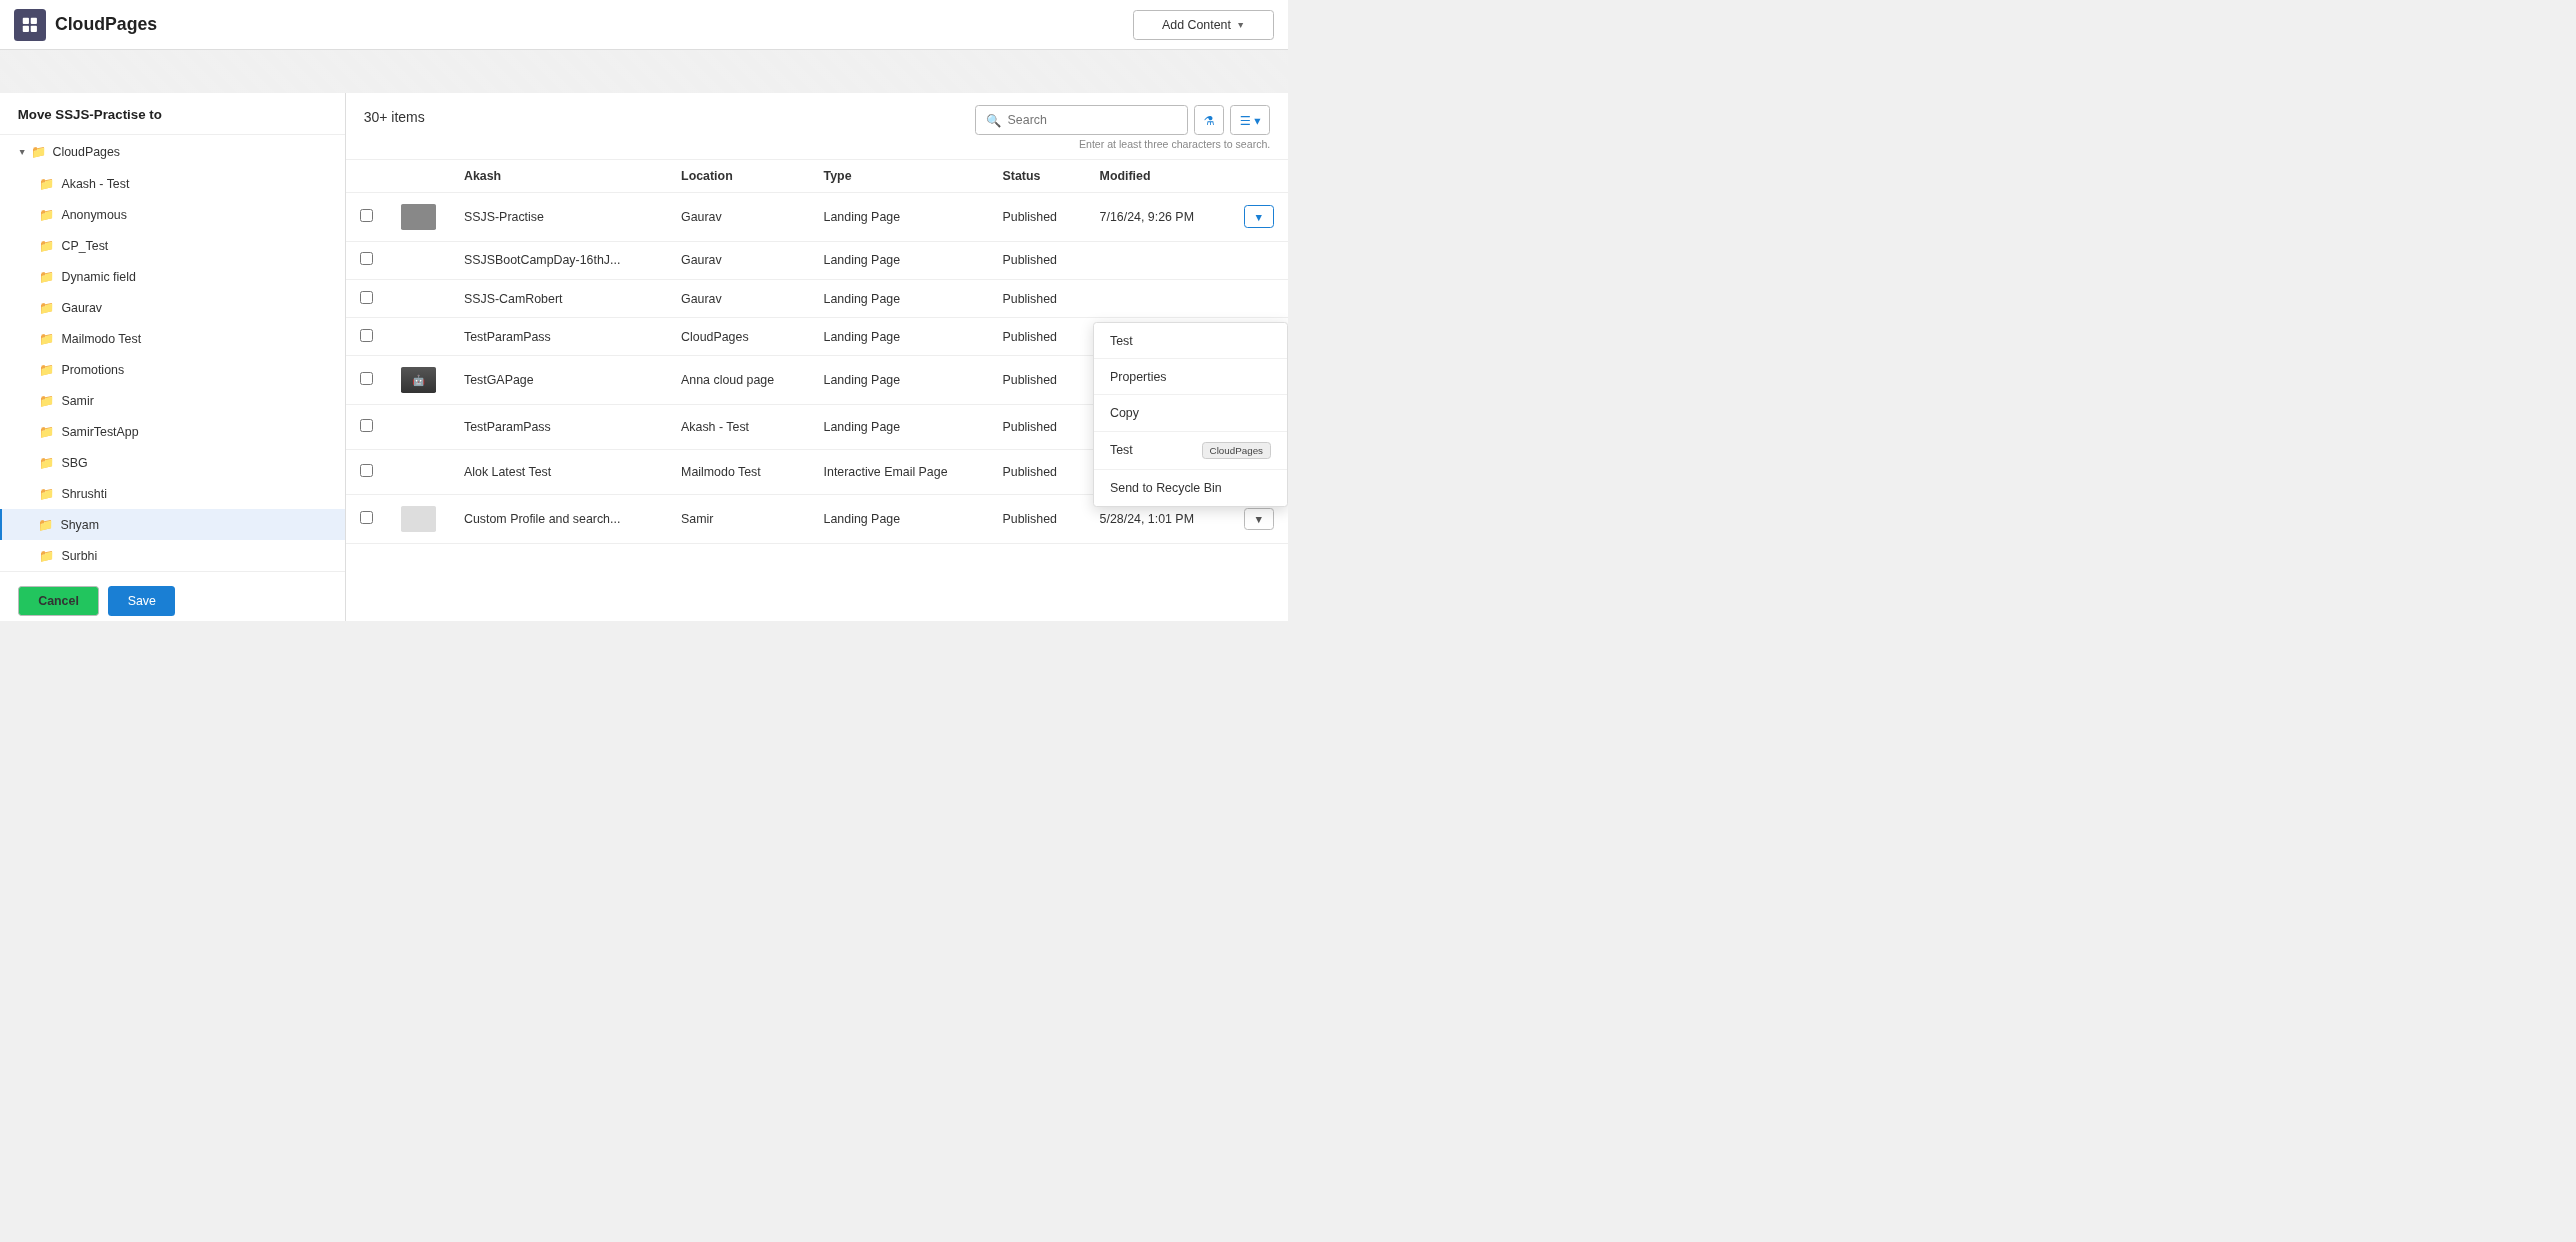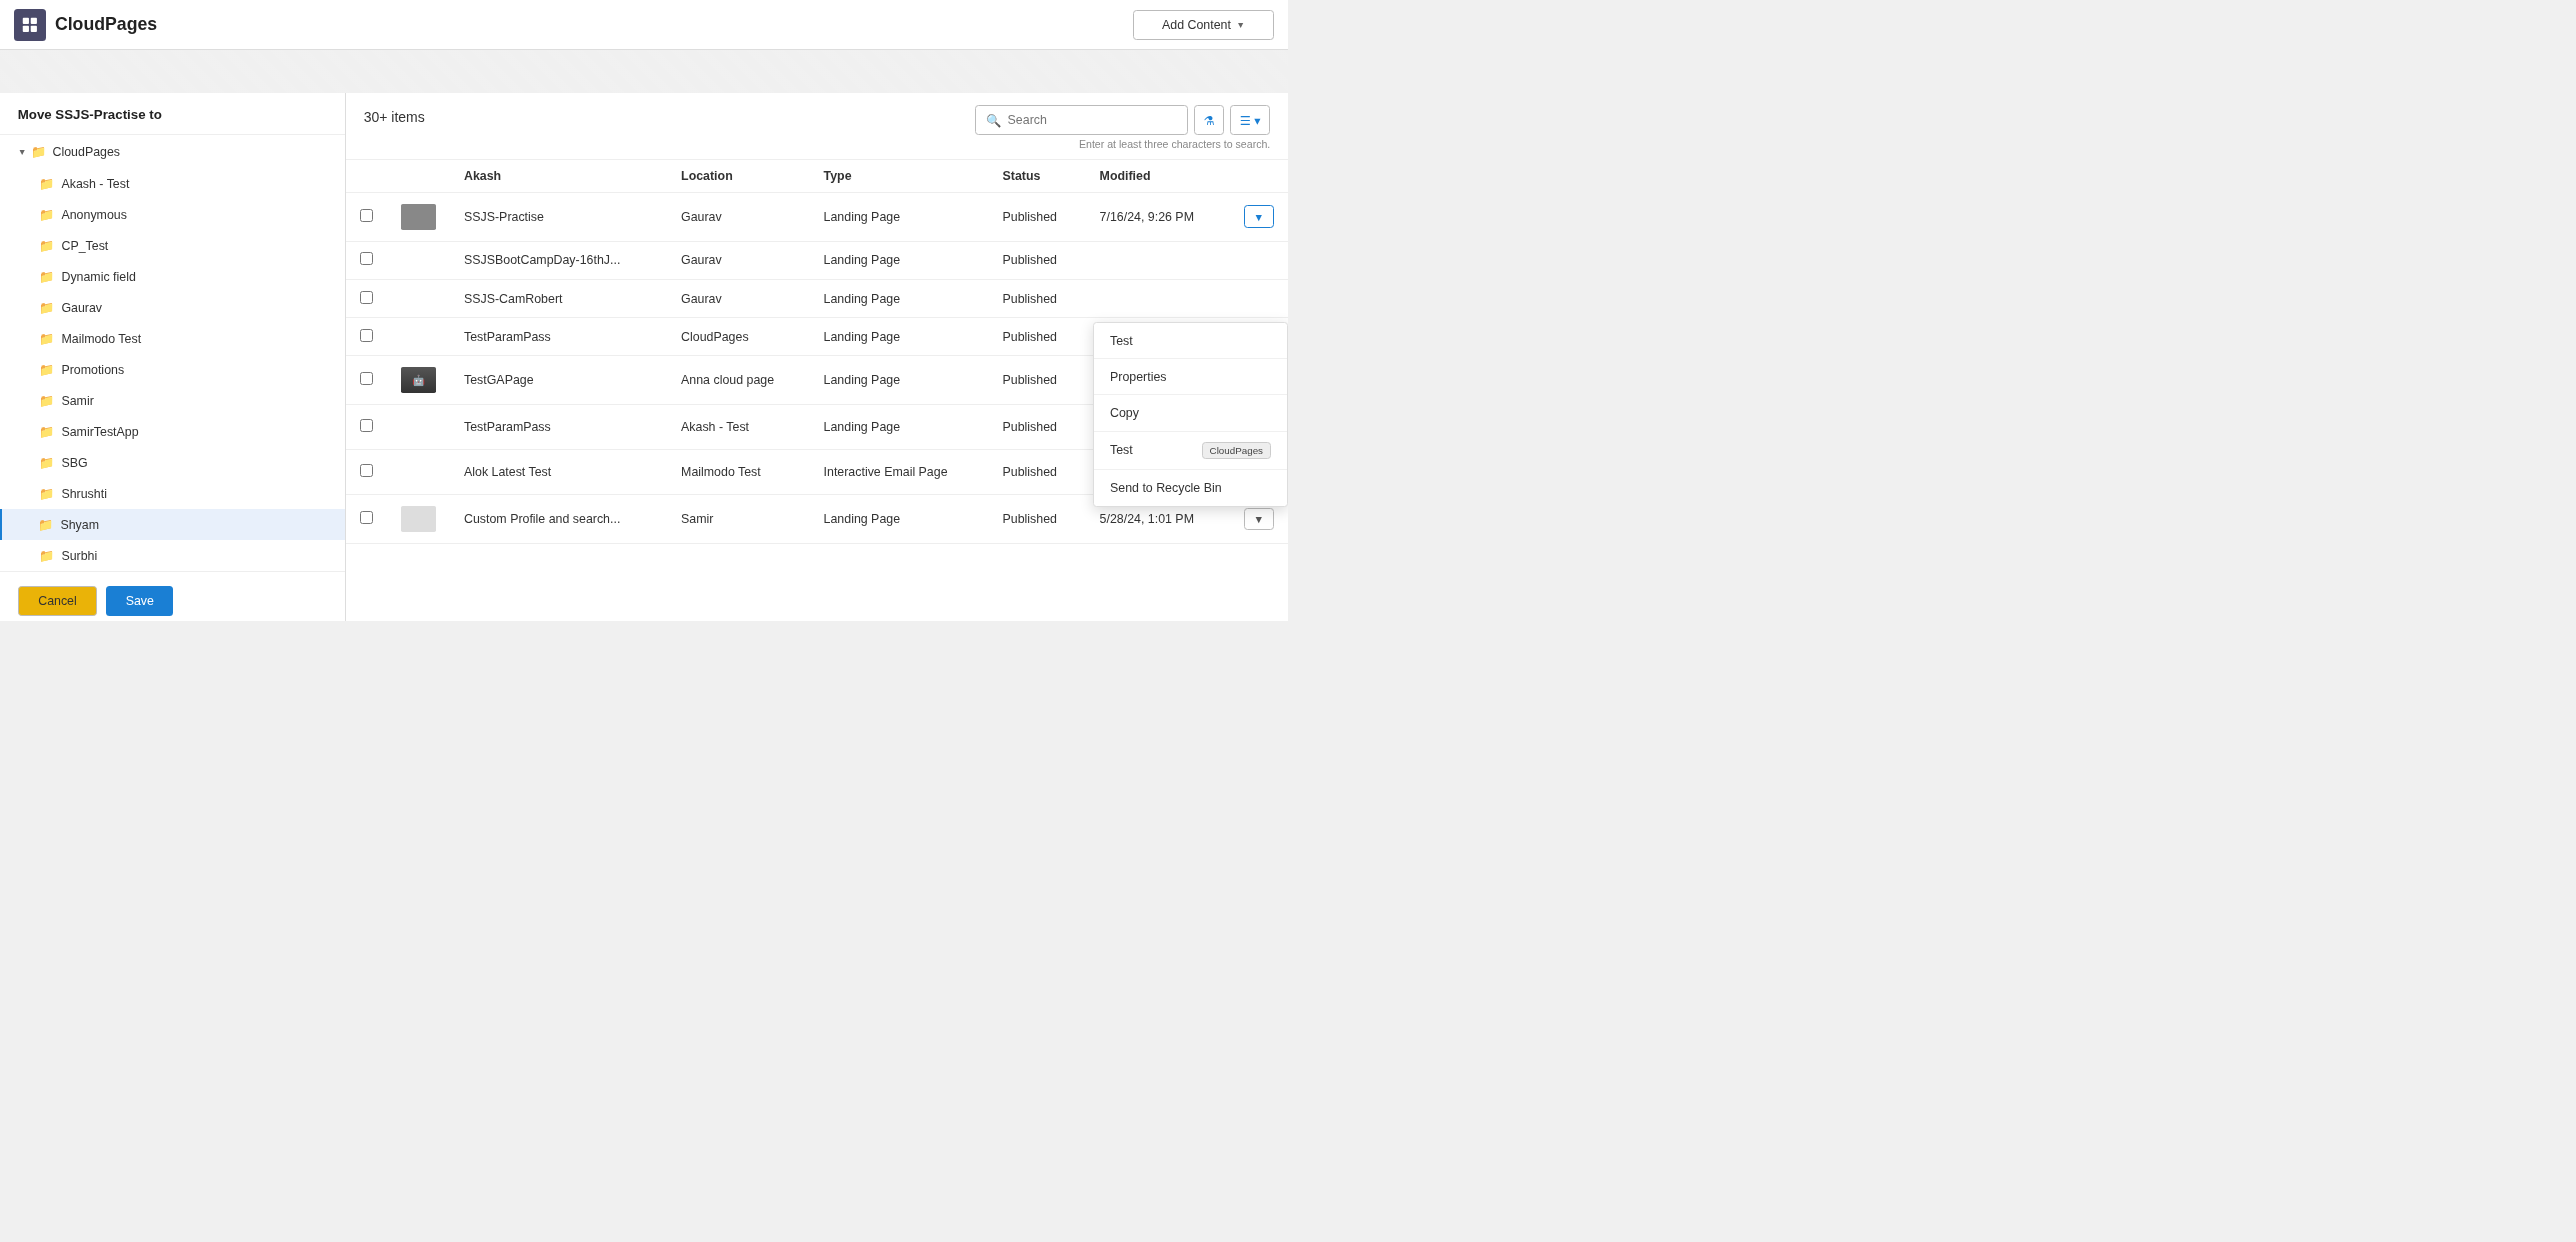--- a/index.html
+++ b/index.html
@@ -111,26 +111,27 @@
 
     .panel-footer {
       margin-top: auto;
       padding: 14px 17.7px;
       border-top: 0.9px solid #eee;
       display: flex;
       gap: 8.9px;
     }
     .btn-cancel {
       border: 0.9px solid #bbb;
-      background: #eab308;
+      background: #22c55e;
       border-radius: 3.5px;
       padding: 7px 19.5px;
       cursor: pointer;
       font-size: 12.4px;
       color: #333;
+      font-weight: bold;
     }
     .btn-save {
       border: none;
       background: #1a7fd4;
       color: #fff;
       border-radius: 3.5px;
       padding: 7px 19.5px;
       cursor: pointer;
       font-size: 12.4px;
     }

